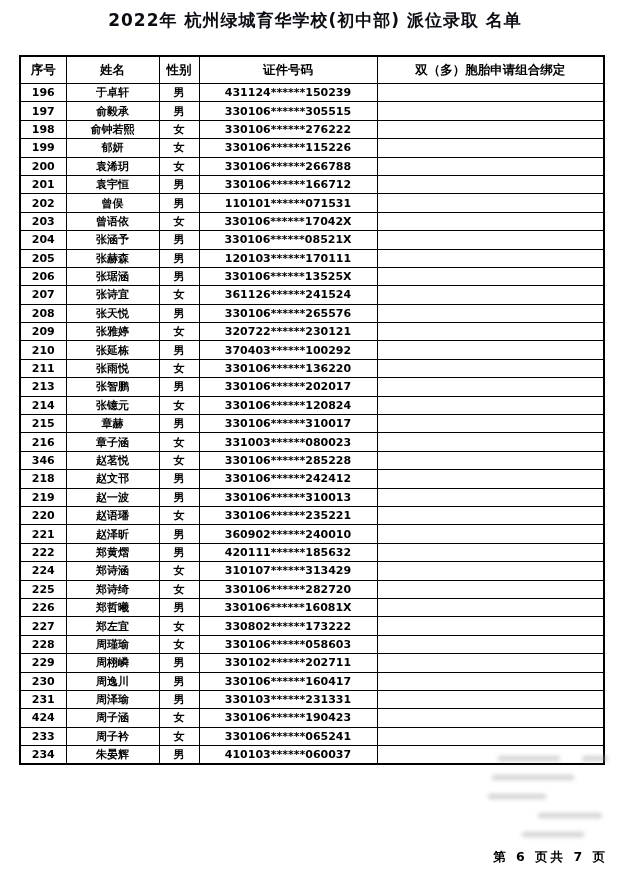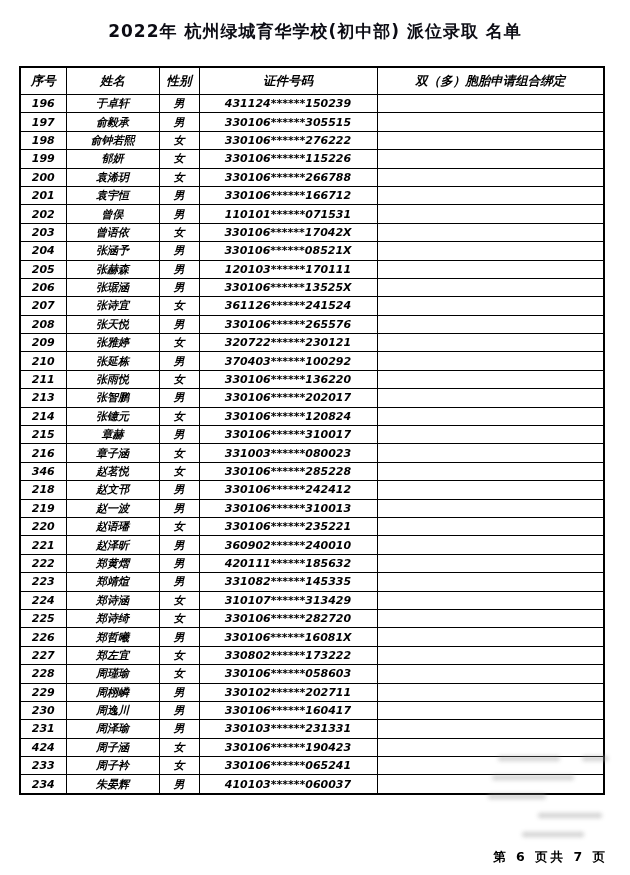--- a/index.html
+++ b/index.html
@@ -8,31 +8,30 @@
     background:#ffffff;
     font-family:"DejaVu Sans","Liberation Sans",sans-serif;
     color:#000;
     position:relative;
     overflow:hidden;
   }
   .doc-title {
     text-align:center;
     font-size:17px;
     font-weight:700;
-    padding-top:20px;
+    padding-top:9px;
     letter-spacing:1px;
     color:#0c0c14;
   }
   table.roster {
     border-collapse:collapse;
     table-layout:fixed;
     width:584px;
     margin:23px 0 8px 19px;
     border:2px solid #000;
-    font-style:italic;
   }
   th, td {
     border:1px solid #000;
     text-align:center;
     overflow:hidden;
     white-space:nowrap;
     padding:0 2px;
   }
   th {
     height:26px;
@@ -275,27 +274,20 @@
         <td class="col-binding"></td>
       </tr>
       <tr>
         <td class="col-no">222</td>
         <td class="col-name">郑黄熠</td>
         <td class="col-gender">男</td>
         <td class="col-id">420111******185632</td>
         <td class="col-binding"></td>
       </tr>
       <tr>
-        <td class="col-no">223</td>
-        <td class="col-name">郑靖煊</td>
-        <td class="col-gender">男</td>
-        <td class="col-id">331082******145335</td>
-        <td class="col-binding"></td>
-      </tr>
-      <tr>
         <td class="col-no">224</td>
         <td class="col-name">郑诗涵</td>
         <td class="col-gender">女</td>
         <td class="col-id">310107******313429</td>
         <td class="col-binding"></td>
       </tr>
       <tr>
         <td class="col-no">225</td>
         <td class="col-name">郑诗绮</td>
         <td class="col-gender">女</td>

